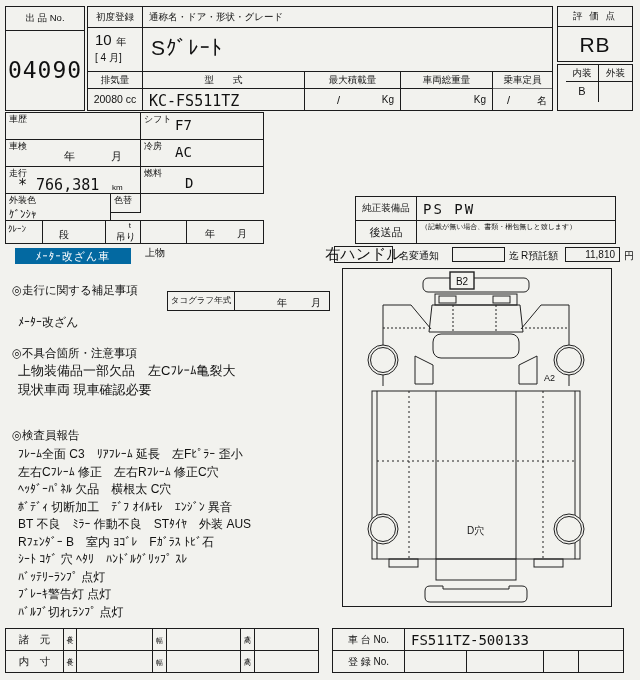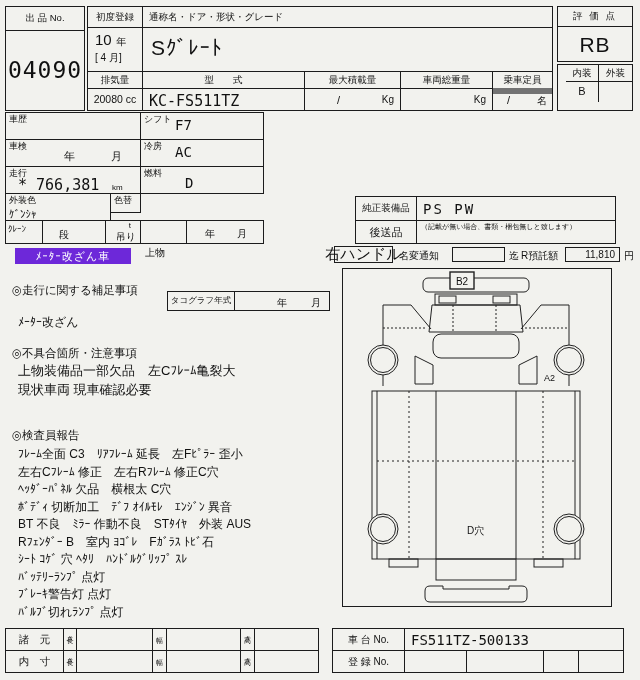--- a/index.html
+++ b/index.html
@@ -11,21 +11,21 @@
     -webkit-font-smoothing:antialiased;
   }
   #sheet{position:relative;width:640px;height:680px;overflow:hidden;}
   .cell{position:absolute;border:1px solid #1c1c1c;box-sizing:border-box;background:transparent;}
   .lbl{font-size:9px;line-height:10px;white-space:nowrap;}
   .lbl-tl{position:absolute;top:1px;left:3px;}
   .hdr{display:flex;align-items:center;justify-content:center;font-size:9.5px;white-space:nowrap;}
   .mono{font-family:"DejaVu Sans Mono","Liberation Mono",monospace;}
   .abs{position:absolute;white-space:nowrap;}
   .vtext{writing-mode:vertical-rl;text-orientation:upright;font-size:7px;line-height:7px;letter-spacing:-1px;}
-  .badge{background:#6d28d9;color:#fff;display:flex;align-items:center;justify-content:center;}
+  .badge{background:#0369a1;color:#fff;display:flex;align-items:center;justify-content:center;}
   svg text{font-family:"Liberation Sans","DejaVu Sans",sans-serif;fill:#111;stroke:none;}
 </style>
 </head>
 <body>
 
 <div id="sheet">
 
   <div class="cell" style="left:5px;top:6px;width:80px;height:105px;">
     <div class="hdr" style="height:23px;border-bottom:1px solid #1c1c1c;">出 品 No.</div>
     <div class="mono" style="text-align:center;margin-top:26px;font-size:23px;letter-spacing:1px;">04090</div>
@@ -57,21 +57,21 @@
   <div class="cell" style="left:304px;top:71px;width:97px;height:40px;">
     <div class="hdr" style="height:16px;border-bottom:1px solid #1c1c1c;">最大積載量</div>
     <span class="abs" style="left:32px;top:22px;font-size:11px;">/</span>
     <span class="abs" style="right:6px;top:22px;font-size:10px;">Kg</span>
   </div>
   <div class="cell" style="left:400px;top:71px;width:93px;height:40px;">
     <div class="hdr" style="height:16px;border-bottom:1px solid #1c1c1c;">車両総重量</div>
     <span class="abs" style="right:6px;top:22px;font-size:10px;">Kg</span>
   </div>
   <div class="cell" style="left:492px;top:71px;width:61px;height:40px;">
-    <div class="hdr" style="height:16px;border-bottom:6px solid #737373;">乗車定員</div>
+    <div class="hdr" style="height:16px;border-bottom:1px solid #737373;">乗車定員</div>
     <span class="abs" style="left:14px;top:22px;font-size:11px;">/</span>
     <span class="abs" style="right:5px;top:22px;font-size:10px;">名</span>
   </div>
 
   <div class="cell" style="left:557px;top:6px;width:76px;height:56px;">
     <div class="hdr" style="height:19px;border-bottom:1px solid #1c1c1c;letter-spacing:2px;">評 価 点</div>
     <div style="font-size:21px;text-align:center;margin-top:6px;letter-spacing:1px;">RB</div>
   </div>
   <div class="cell" style="left:557px;top:64px;width:76px;height:47px;padding-left:8px;">
     <div style="display:flex;height:16px;border-bottom:1px solid #1c1c1c;">

